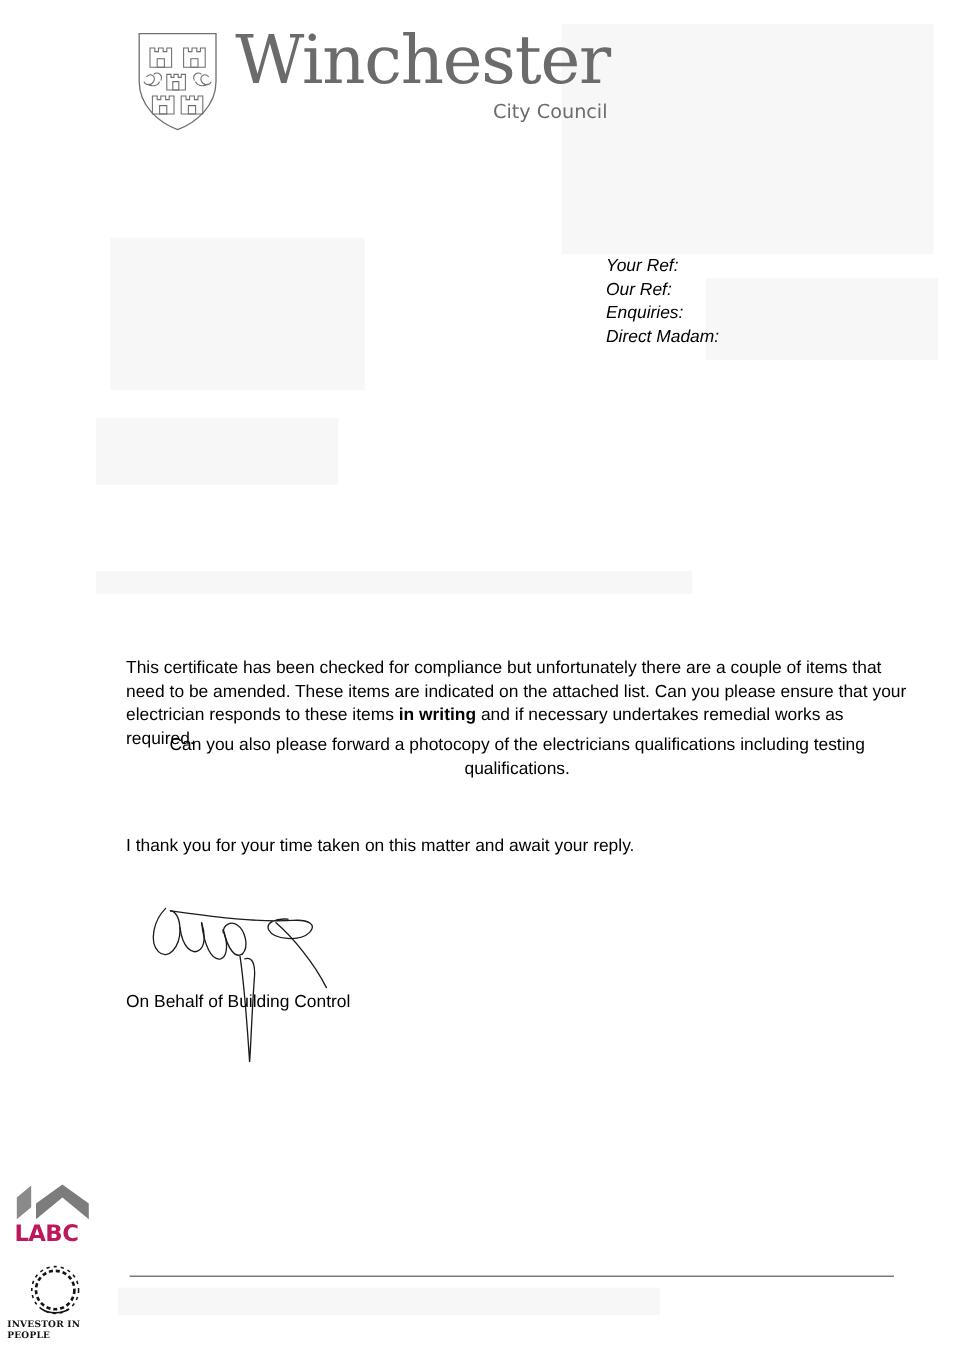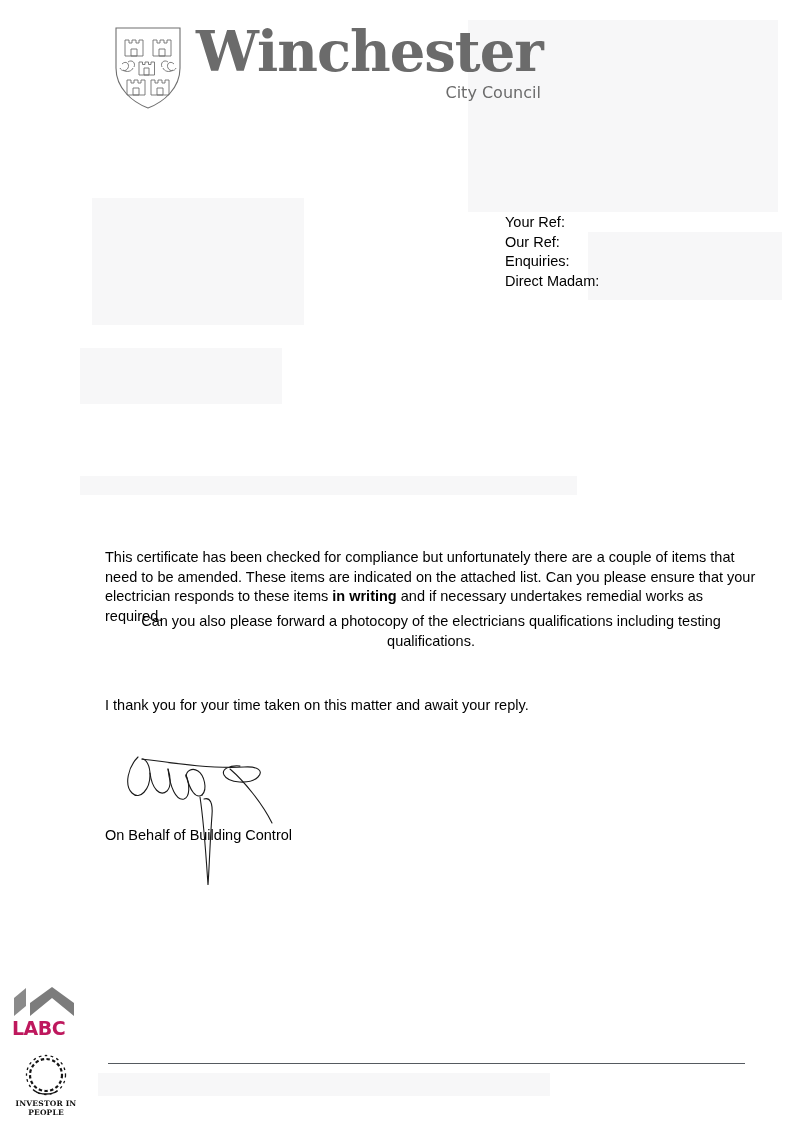--- a/index.html
+++ b/index.html
@@ -42,40 +42,41 @@
   #wordmark {
     margin-left: 12px;
     display: flex;
     flex-direction: column;
     align-items: flex-end;
   }
   #wordmark-main {
     font-family: "DejaVu Serif", serif;
     font-size: 56px;
     line-height: 54px;
-    font-weight: bold;
+    font-weight: normal;
     color: #6b6b6b;
     letter-spacing: -1px;
   }
   #wordmark-sub {
     font-family: "DejaVu Sans", sans-serif;
     font-size: 16px;
     line-height: 28px;
     color: #6b6b6b;
     margin-top: 1px;
     padding-right: 2px;
   }
 
   
   #ref-block {
     position: absolute;
     left: 505px;
     top: 213px;
     font-size: 14.5px;
     line-height: 19.5px;
+    font-style: italic;
   }
   #ref-block .ref-row {
     white-space: nowrap;
   }
 
   
   .body-text {
     position: absolute;
     left: 105px;
     width: 652px;
@@ -119,21 +120,21 @@
     line-height: 19px;
     letter-spacing: -0.5px;
     color: #be185d;
     margin-top: 1px;
   }
   #iip-logo {
     position: absolute;
     left: 6px;
     top: 1052px;
     width: 80px;
-    text-align: center;
+    text-align: left;
   }
   #iip-mark { display: block; margin: 0 auto; }
   #iip-text {
     font-family: "DejaVu Serif", serif;
     font-weight: bold;
     font-size: 7.5px;
     line-height: 9px;
     letter-spacing: 0.2px;
     color: #111111;
     margin-top: 1px;

